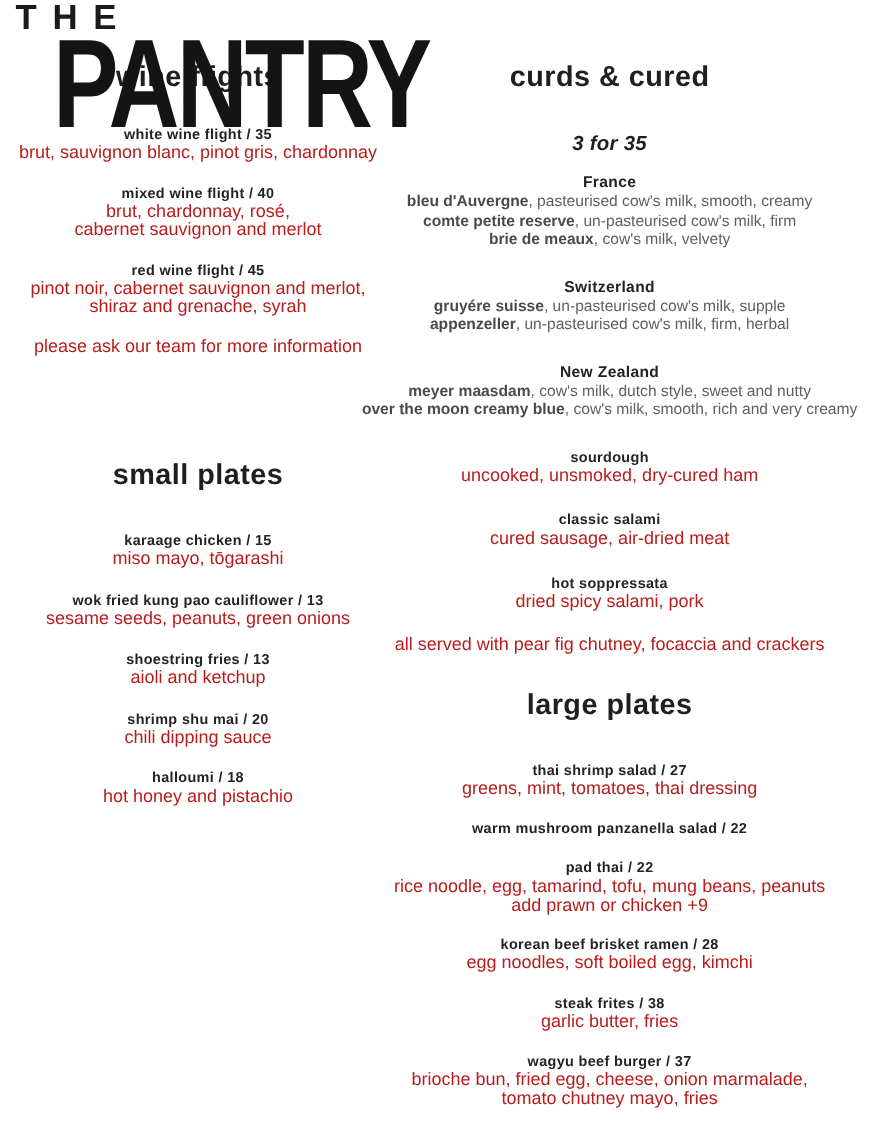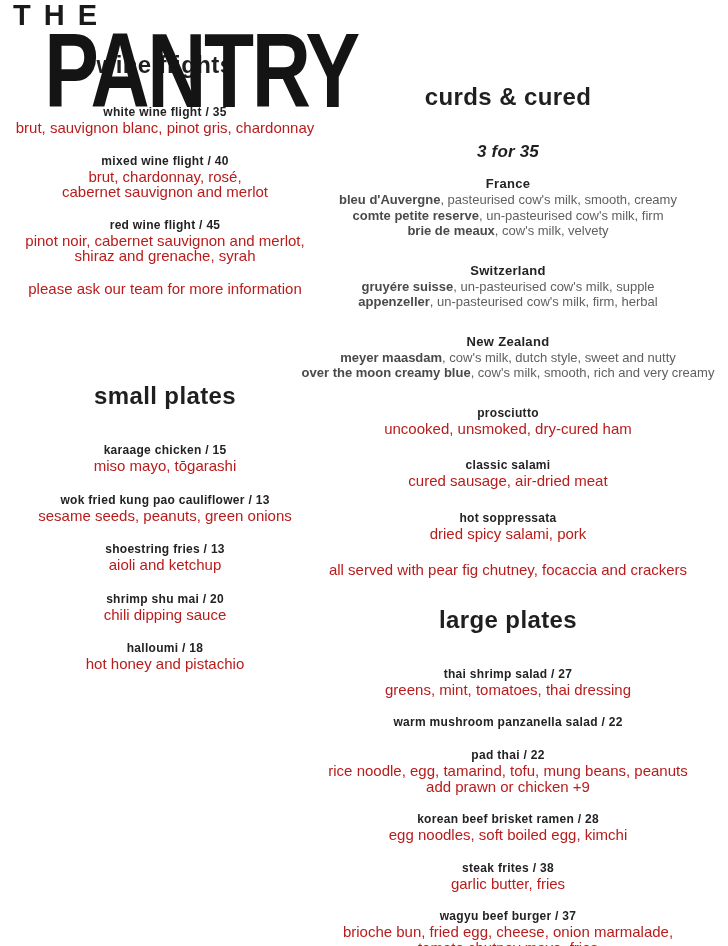--- a/index.html
+++ b/index.html
@@ -15,21 +15,21 @@
   .col { position:absolute; top:0; text-align:center; }
   .col-left  { left:0;    width:330px; }
   .col-right { left:288px; width:440px; }
 
   .h1 {
     font-size:24px; line-height:26px; font-weight:bold;
     color:#1f1f21; letter-spacing:0.4px; margin:0;
   }
   #wf-title { margin-top:52px; margin-bottom:26px; }
   #sp-title { margin-top:87px; margin-bottom:33px; }
-  #cc-title { margin-top:84px; margin-bottom:33px; }
+  #cc-title { margin-top:52px; margin-bottom:33px; }
   #lp-title { margin-top:29px; margin-bottom:33px; }
 
   .item { margin-bottom:17px; }
   .sp-item { margin-bottom:18px; }
   .meat-item { margin-bottom:21px; }
 
   .iname {
     font-size:12px; line-height:16px; font-weight:bold;
     color:#232325; letter-spacing:0.3px;
   }
@@ -138,21 +138,21 @@
     </div>
 
     <div class="region">
       <div class="rhead">New Zealand</div>
       <div class="cheese"><span class="cname">meyer maasdam</span><span>, cow's milk, dutch style, sweet and nutty</span></div>
       <div class="cheese"><span class="cname">over the moon creamy blue</span><span>, cow's milk, smooth, rich and very creamy</span></div>
     </div>
 
     <div class="meats">
       <div class="item meat-item">
-        <div class="iname">prosciutto</div>
+        <div class="iname">sourdough</div>
         <div class="idesc">uncooked, unsmoked, dry-cured ham</div>
       </div>
       <div class="item meat-item">
         <div class="iname">classic salami</div>
         <div class="idesc">cured sausage, air-dried meat</div>
       </div>
       <div class="item meat-item">
         <div class="iname">hot soppressata</div>
         <div class="idesc">dried spicy salami, pork</div>
       </div>

